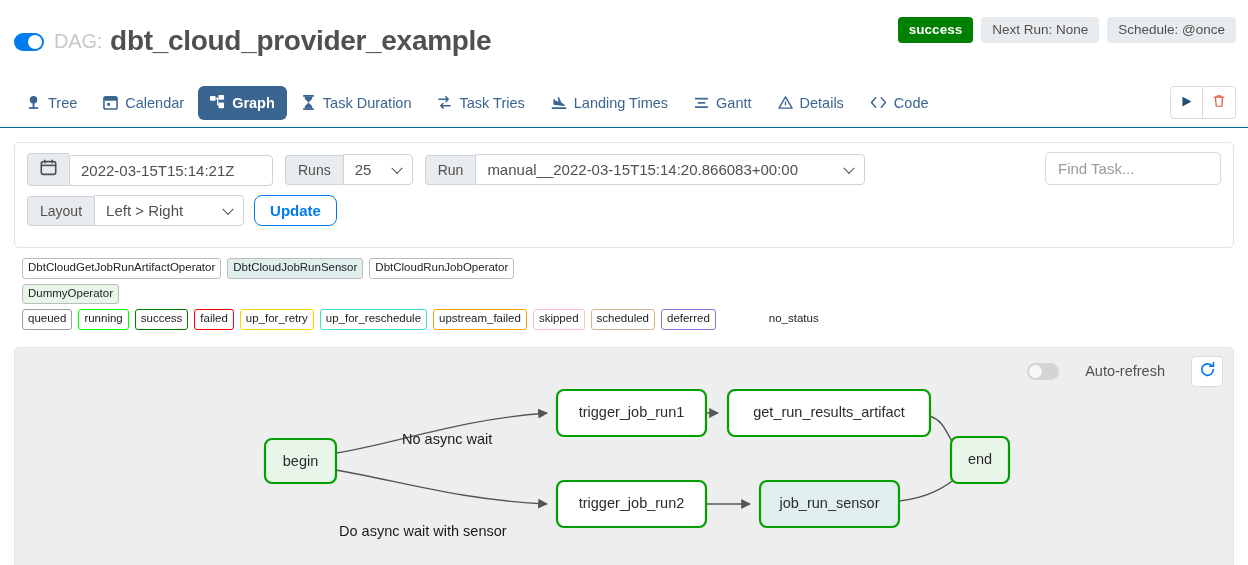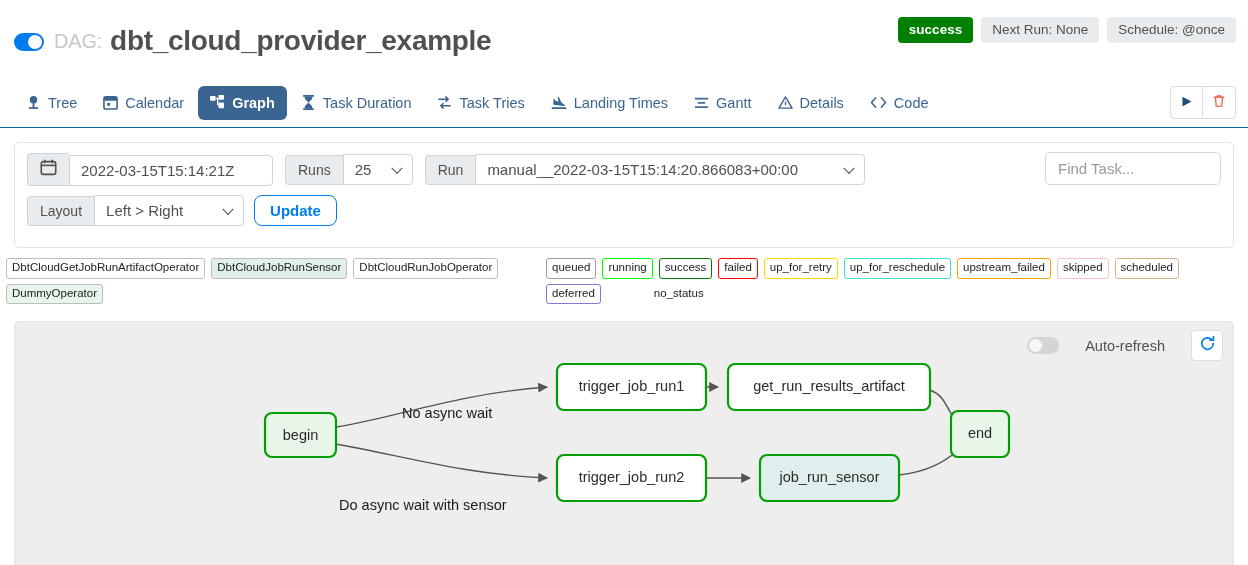--- a/index.html
+++ b/index.html
@@ -207,21 +207,22 @@
     font-size: 15px;
     color: #9a9a9a;
     padding: 7px 12px;
     font-family: "Liberation Sans", sans-serif;
   }
   .find-task::placeholder { color: #9a9a9a; }
 
   
   .legend {
     display: flex;
-    padding: 10px 6px 8px;
+    padding: 10px 22px 8px;
+    flex-direction: column;
   }
   .legend-col { display: flex; flex-wrap: wrap; align-content: flex-start; }
   .legend-ops { width: 540px; }
   .legend-states { flex: 1; }
   .chip {
     font-size: 11.5px;
     line-height: 1;
     padding: 3px 5px 4px;
     margin: 0 6px 5px 0;
     border: 1.8px solid #bdbdbd;

